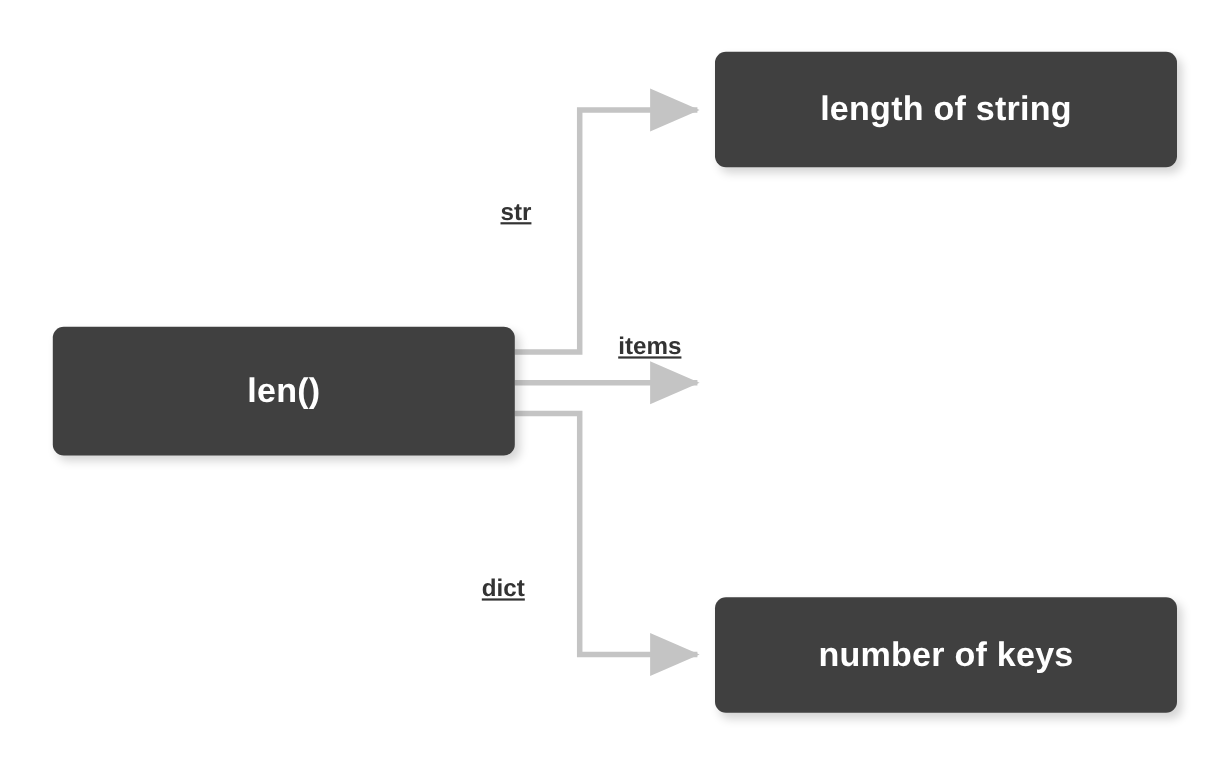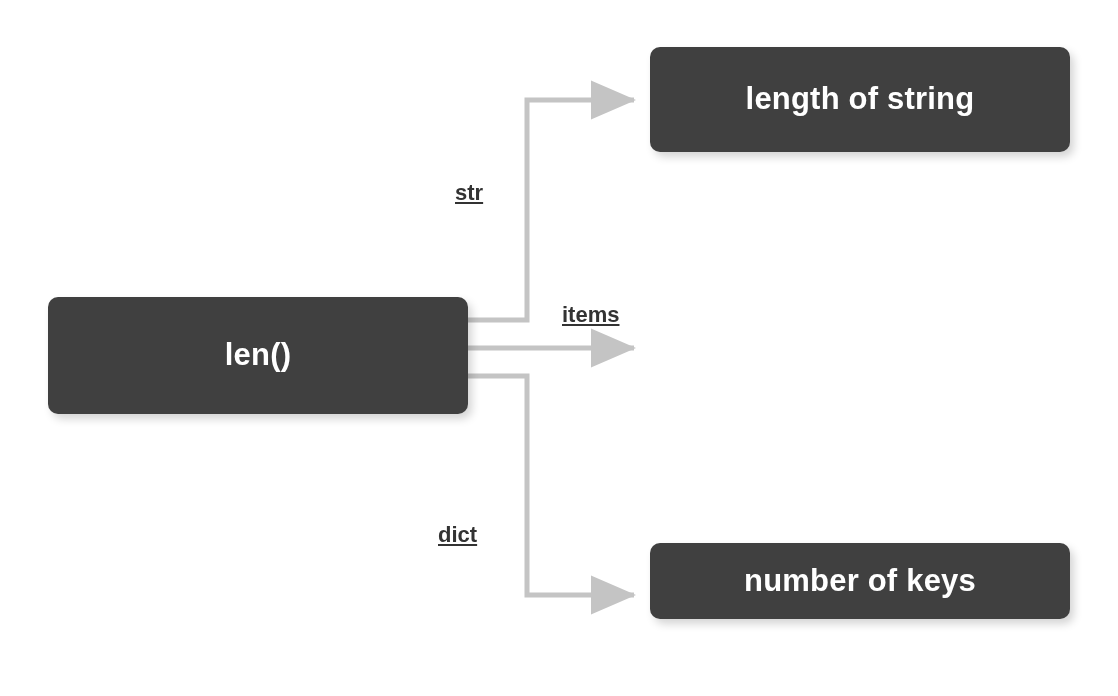--- a/index.html
+++ b/index.html
@@ -55,21 +55,21 @@
     left: 650px;
     top: 295px;
     width: 420px;
     height: 105px;
     font-size: 31px;
   }
   #node-target-2 {
     left: 650px;
     top: 543px;
     width: 420px;
-    height: 76px;
+    height: 105px;
     font-size: 31px;
   }
   #edges {
     position: absolute;
     left: 0;
     top: 0;
     width: 1118px;
     height: 696px;
     pointer-events: none;
   }

